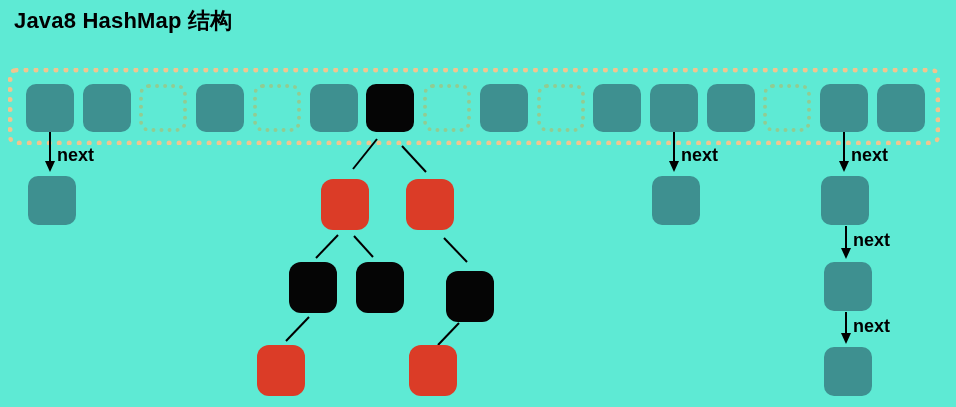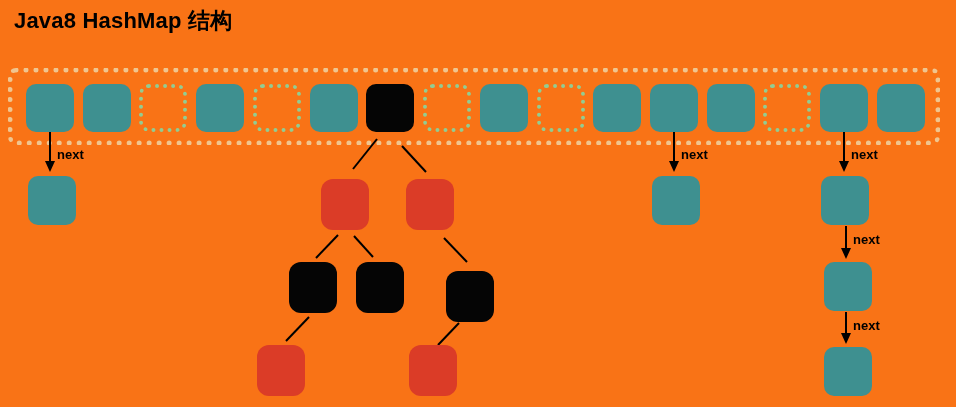--- a/index.html
+++ b/index.html
@@ -1,17 +1,17 @@
 <!DOCTYPE html>
 <html style="--bucket_fill: #3E9090; --tree_red: #DB3C27; --tree_black: #050505; --array_border: #F0C58F; --empty_slot_border: #92CC92; --line: #000000;"><head>
 <meta charset="utf-8">
 <style>
   html,body{margin:0;padding:0;background:#ffffff;}
   #stage{
-    position:relative;width:956px;height:407px;background:#f97316;overflow:hidden;
+    position:relative;width:956px;height:407px;background:#5eead4;overflow:hidden;
     font-family:"Liberation Sans","DejaVu Sans",sans-serif;
   }
   .title{
     position:absolute;left:14px;top:6px;margin:0;
     font-size:22px;font-weight:bold;color:#000;letter-spacing:0.2px;
   }
   .array-box{
     position:absolute;left:8px;top:68px;width:932px;height:77px;
     border:5px dotted var(--array_border,#F0C58F);
     border-radius:8px;box-sizing:border-box;
@@ -25,21 +25,21 @@
   .tnode{
     position:absolute;width:48px;height:51px;border-radius:12px;
   }
   .tnode.red{background:var(--tree_red,#DB3C27);}
   .tnode.black{background:var(--tree_black,#000);}
   .lnode{
     position:absolute;width:48px;height:49px;border-radius:10px;
     background:var(--bucket_fill,#3E9090);
   }
   .next-label{
-    position:absolute;font-size:13px;font-weight:bold;color:#000;line-height:16px;
+    position:absolute;font-size:18px;font-weight:bold;color:#000;line-height:16px;
     white-space:nowrap;
   }
   #edges{position:absolute;left:0;top:0;width:956px;height:407px;pointer-events:none;}
 </style>
 </head>
 <body>
 
 <div id="stage">
   <h1 class="title">Java8 HashMap 结构</h1>
   <div class="array-box"></div>

